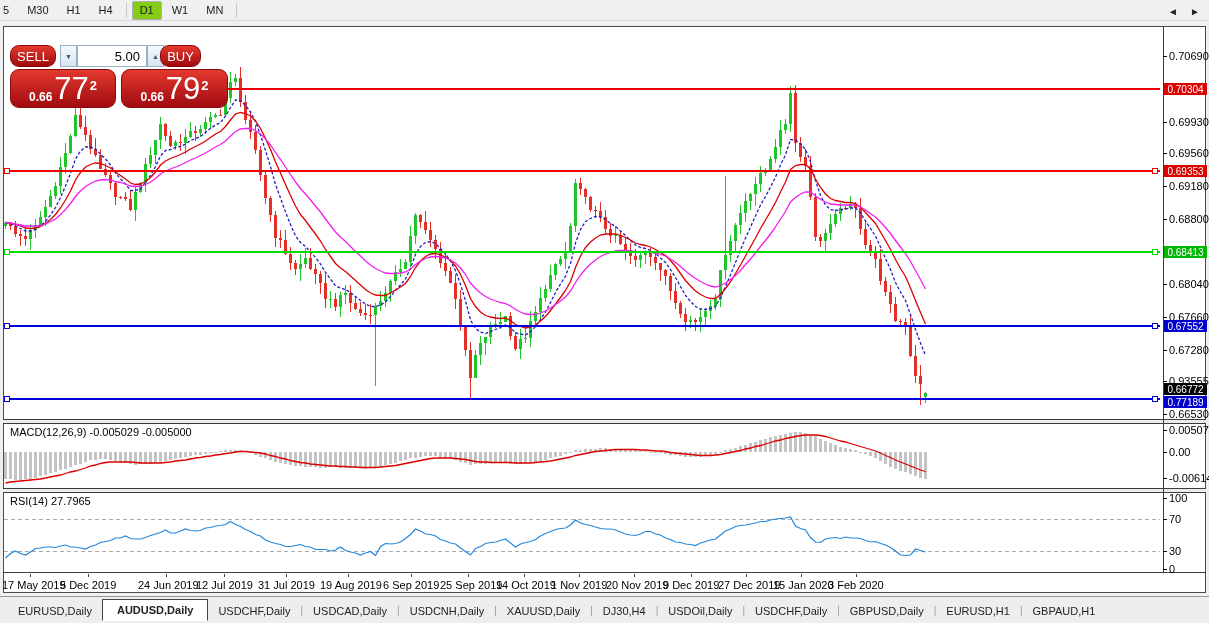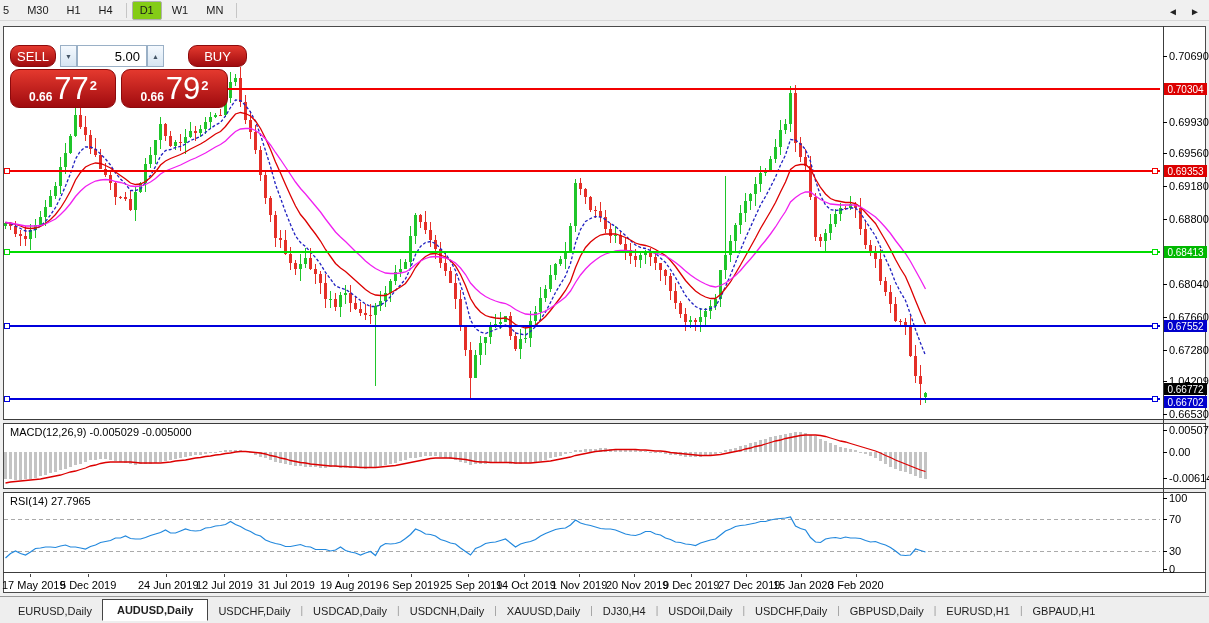--- a/index.html
+++ b/index.html
@@ -654,21 +654,21 @@
 
 
   <div class="redbtn small" style="left:10px;top:45px;width:46px;height:22px">SELL</div>
   <div class="spinbtn" style="left:60px;top:45px">
       <span>▼</span>
     </div>
   <input id="volfield" value="5.00" style="">
   <div class="spinbtn" style="left:147px;top:45px">
       <span>▲</span>
     </div>
-  <div class="redbtn small" style="left:188px;top:45px;width:59px;height:22px">BUY</div>
+  <div class="redbtn small" style="left:160px;top:45px;width:41px;height:22px">BUY</div>
 
   <div class="redbtn" style="left:10px;top:69px;width:106px;height:39px">
     <span class="bigprice">
         <span>0.66</span>
         <span class="huge">77</span>
         <span class="sup">2</span>
       </span>
   </div>
   <div class="redbtn" style="left:121px;top:69px;width:107px;height:39px">
     <span class="bigprice">
@@ -697,21 +697,21 @@
       <div class="axlabel" style="top:186px">0.69180</div>
       <div class="axtick" style="top:218.5px"></div>
       <div class="axlabel" style="top:218.5px">0.68800</div>
       <div class="axtick" style="top:284px"></div>
       <div class="axlabel" style="top:284px">0.68040</div>
       <div class="axtick" style="top:316.5px"></div>
       <div class="axlabel" style="top:316.5px">0.67660</div>
       <div class="axtick" style="top:349.5px"></div>
       <div class="axlabel" style="top:349.5px">0.67280</div>
       <div class="axtick" style="top:381px"></div>
-      <div class="axlabel" style="top:381px">1.04209</div>
+      <div class="axlabel" style="top:381px">0.93555</div>
       <div class="axtick" style="top:414px"></div>
       <div class="axlabel" style="top:414px">0.66530</div>
       <div class="axtick" style="top:430px"></div>
       <div class="axlabel" style="top:430px">0.005076</div>
       <div class="axtick" style="top:452px"></div>
       <div class="axlabel" style="top:452px">0.00</div>
       <div class="axtick" style="top:478px"></div>
       <div class="axlabel" style="top:478px">-0.006148</div>
       <div class="axtick" style="top:498px"></div>
       <div class="axlabel" style="top:498px">100</div>
@@ -719,21 +719,21 @@
       <div class="axlabel" style="top:519px">70</div>
       <div class="axtick" style="top:551px"></div>
       <div class="axlabel" style="top:551px">30</div>
       <div class="axtick" style="top:569px"></div>
       <div class="axlabel" style="top:569px">0</div>
       <div class="axbadge" style="top:89px;background:#dc0000">0.70304</div>
       <div class="axbadge" style="top:171px;background:#dc0000">0.69353</div>
       <div class="axbadge" style="top:252px;background:#00b800">0.68413</div>
       <div class="axbadge" style="top:326px;background:#0000cc">0.67552</div>
       <div class="axbadge" style="top:389px;background:#000000">0.66772</div>
-      <div class="axbadge" style="top:402px;background:#0000cc">0.66702</div>
+      <div class="axbadge" style="top:402px;background:#0000cc">0.77189</div>
     </div>
   <div id="datelayer">
       <div class="dtick" style="left:30px"></div>
       <div class="dlabel" style="left:2px">17 May 2019</div>
       <div class="dtick" style="left:88px"></div>
       <div class="dlabel" style="left:60px">5 Dec 2019</div>
       <div class="dtick" style="left:166px"></div>
       <div class="dlabel" style="left:138px">24 Jun 2019</div>
       <div class="dtick" style="left:224px"></div>
       <div class="dlabel" style="left:196px">12 Jul 2019</div>

